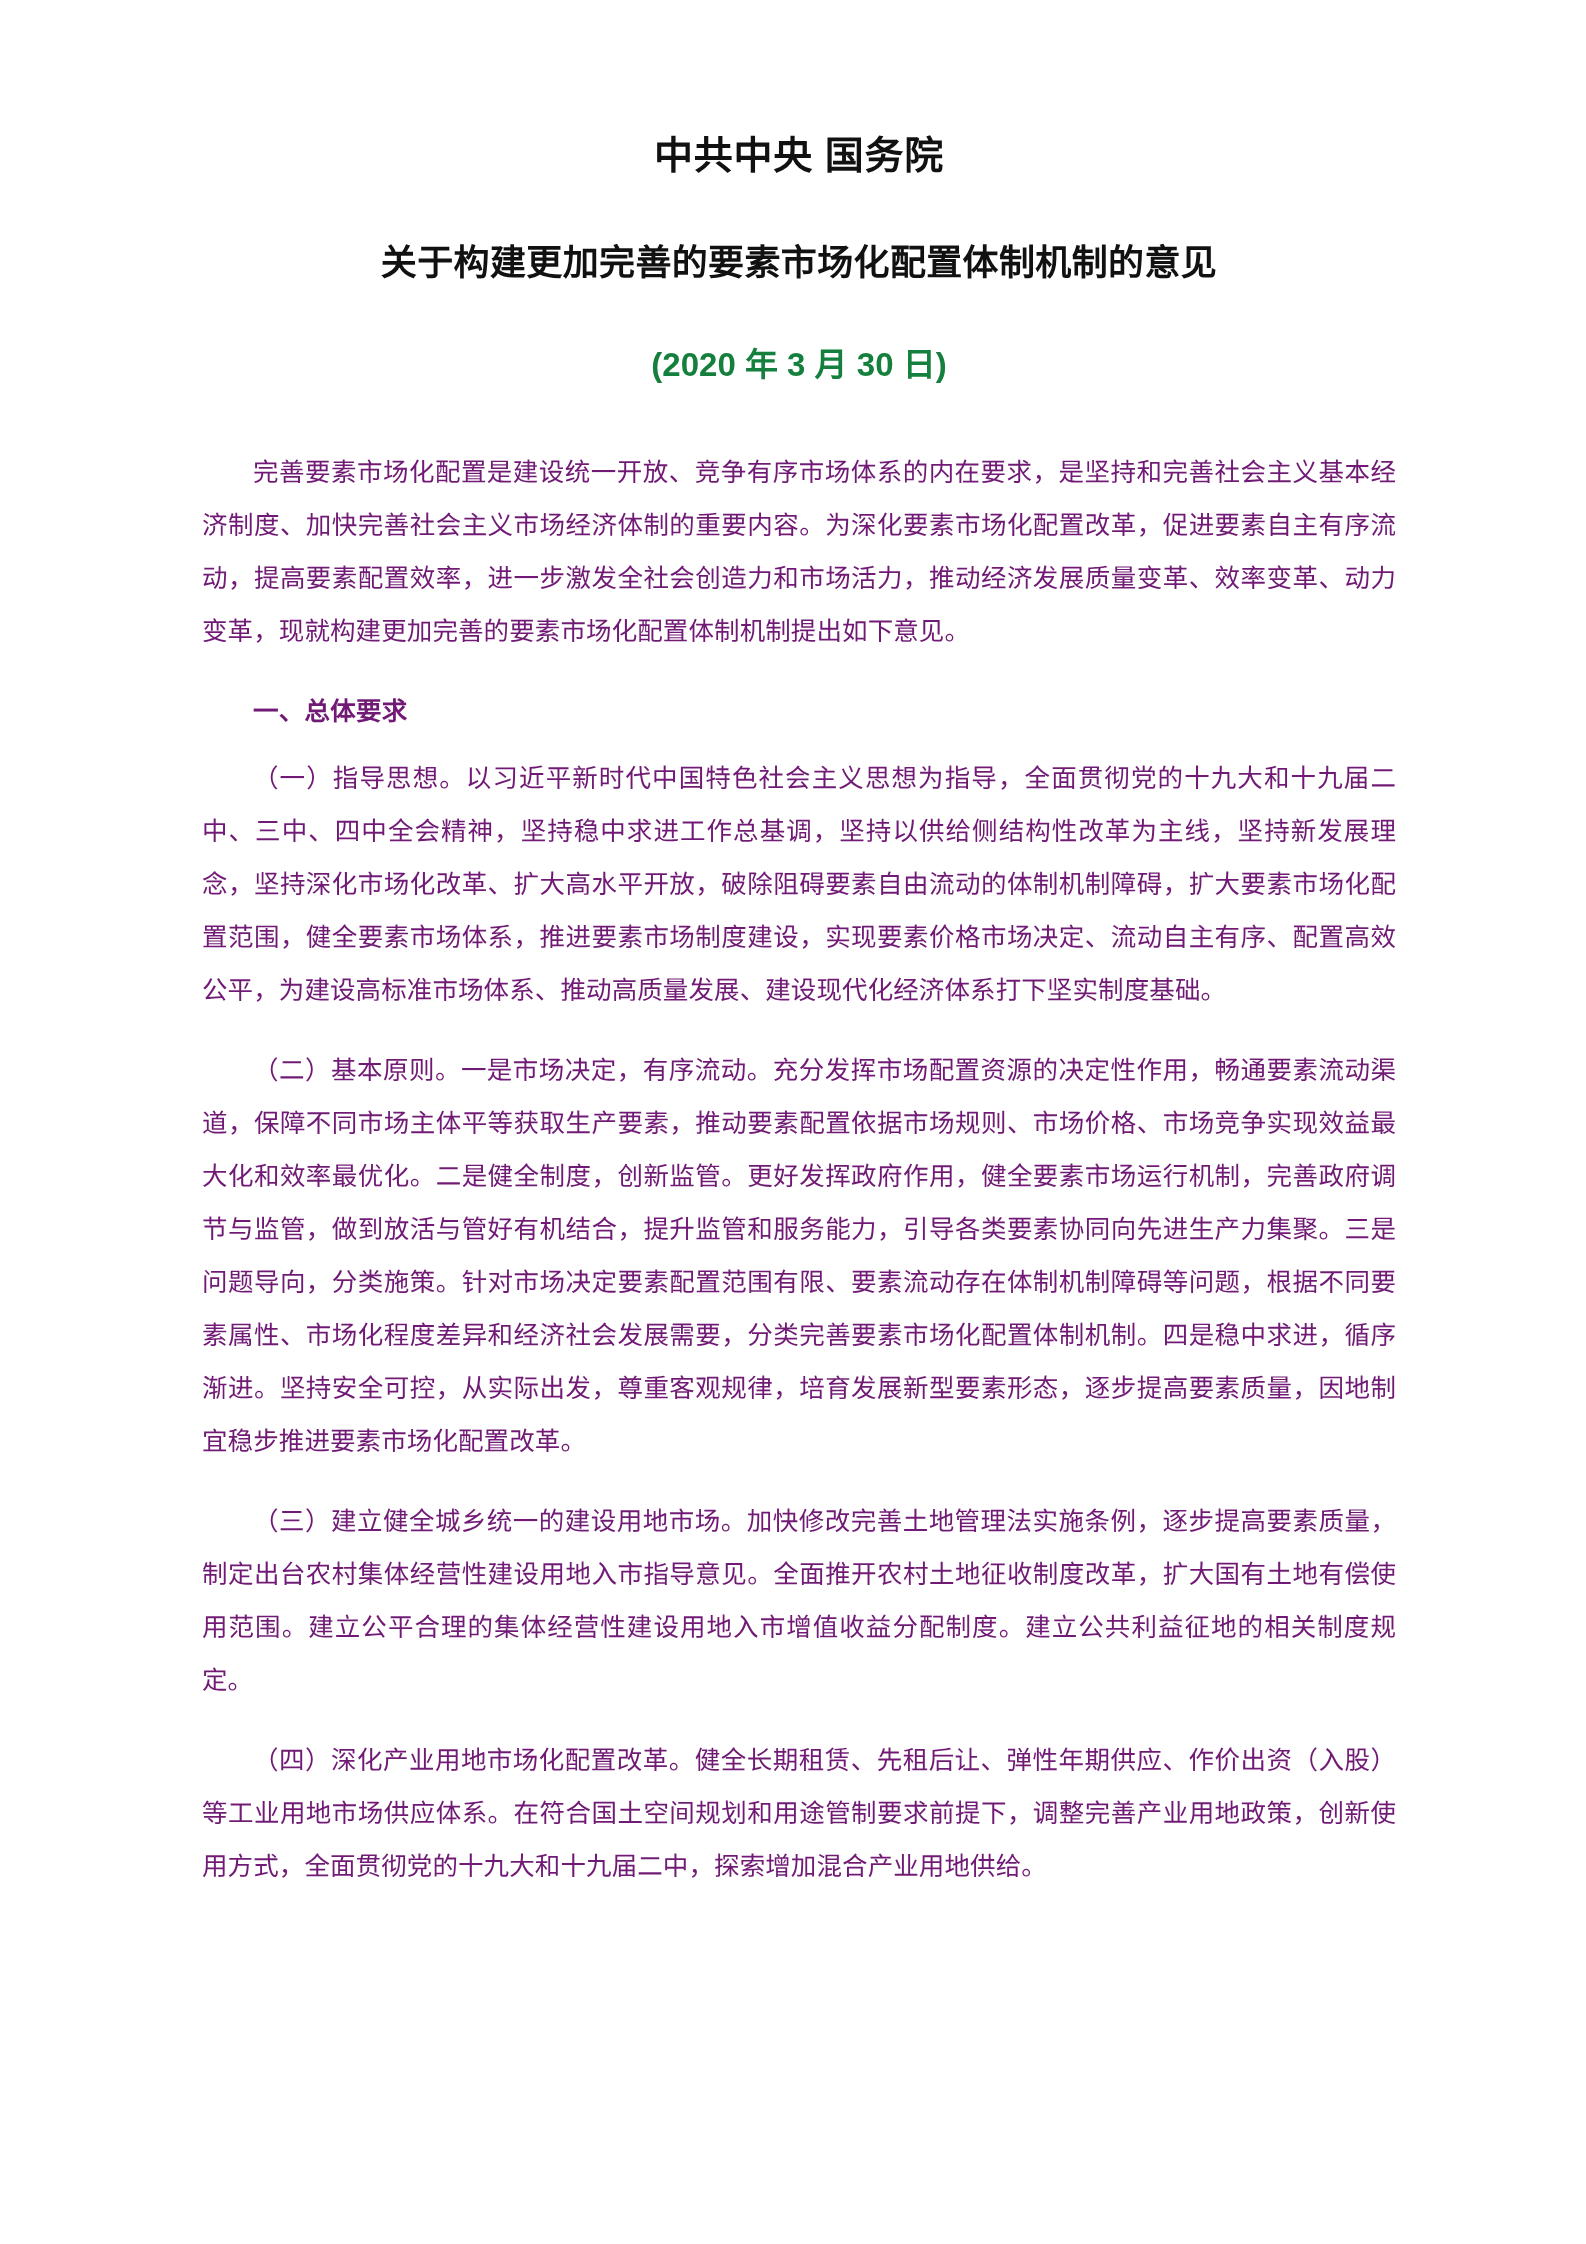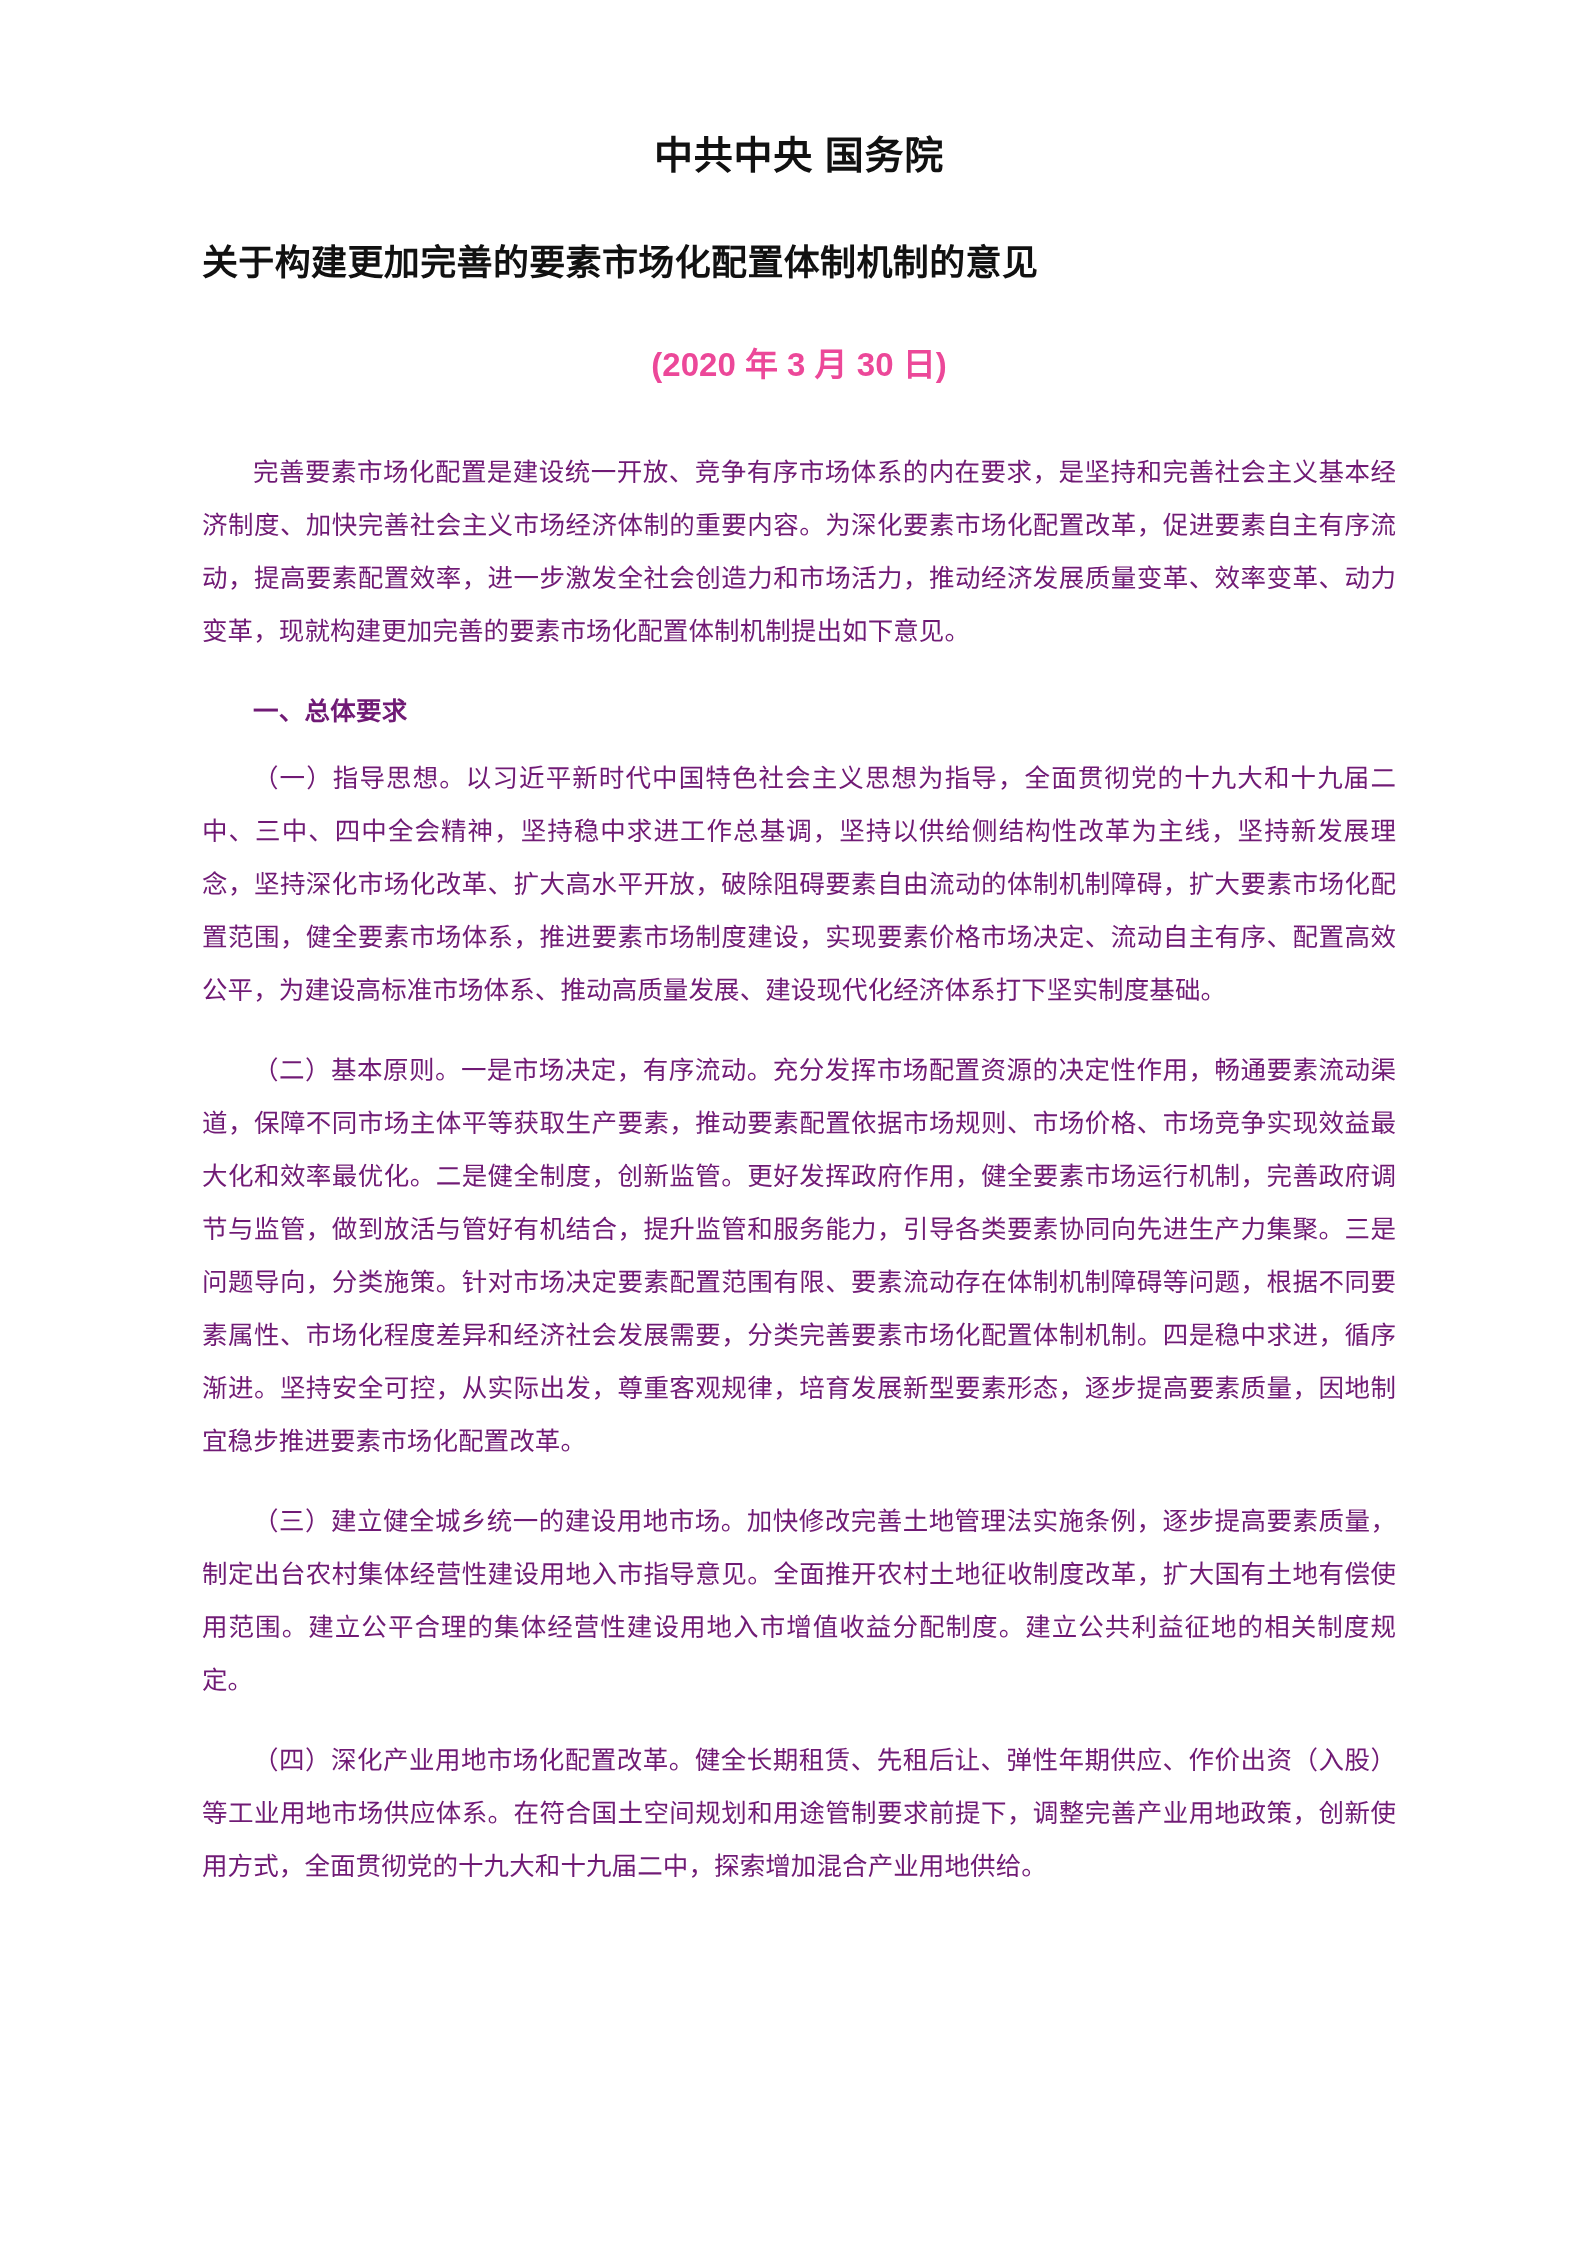--- a/index.html
+++ b/index.html
@@ -34,33 +34,34 @@
   .doc-title-main {
     text-align: center;
     font-size: 39px;
     font-weight: bold;
     letter-spacing: 0.02em;
     line-height: 1.35;
     color: #111111;
     margin: 0;
   }
   .doc-title-sub {
+    text-align: center;
     font-size: 36px;
     font-weight: bold;
     letter-spacing: 0.01em;
     line-height: 1.35;
     color: #111111;
     margin: 56px 0 0 0;
   }
   .doc-date {
     text-align: center;
     font-size: 33px;
     font-weight: bold;
     line-height: 1.35;
-    color: #ec4899;
+    color: #15803d;
     margin: 56px 0 0 0;
   }
   .body-block {
     margin-top: 58px;
   }
   p.para {
     font-size: 25.5px;
     line-height: 53px;
     text-align: justify;
     text-justify: inter-ideograph;

